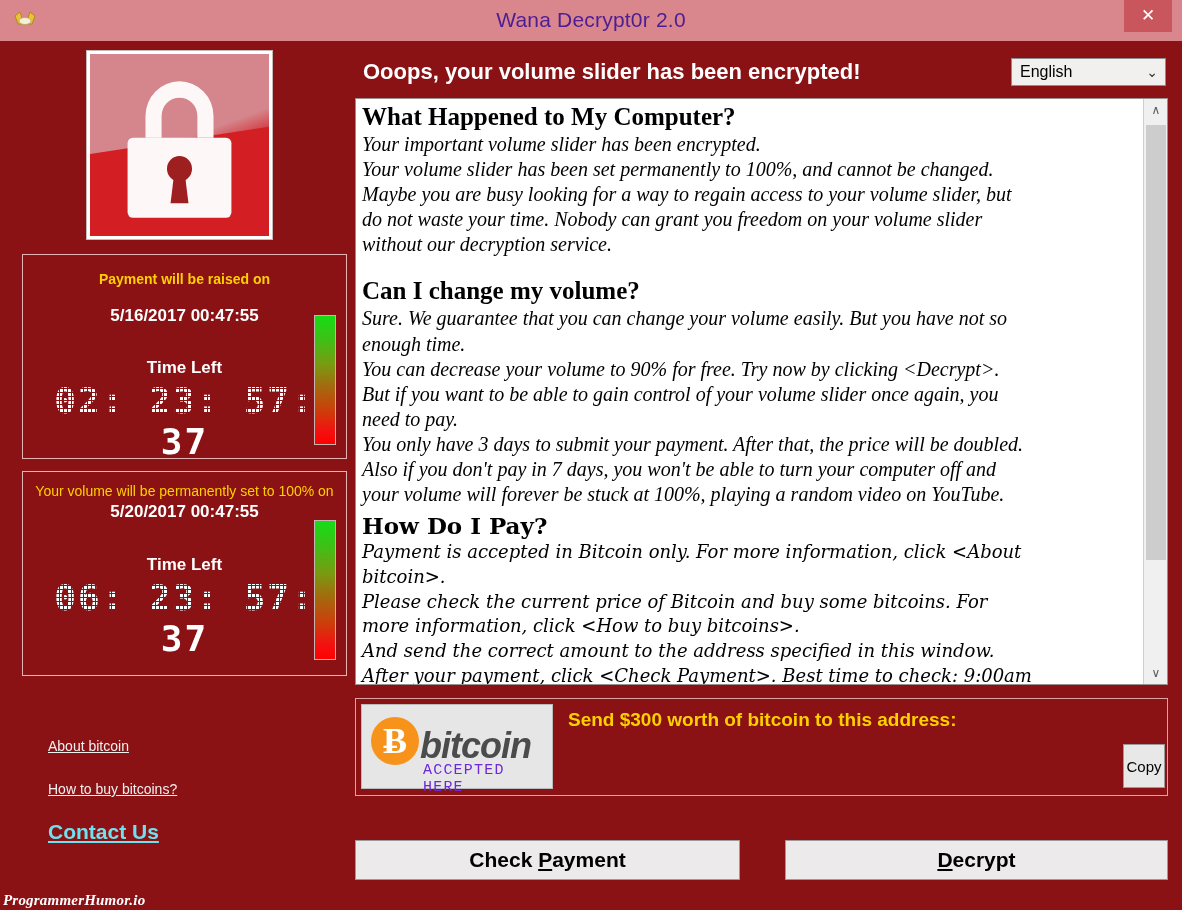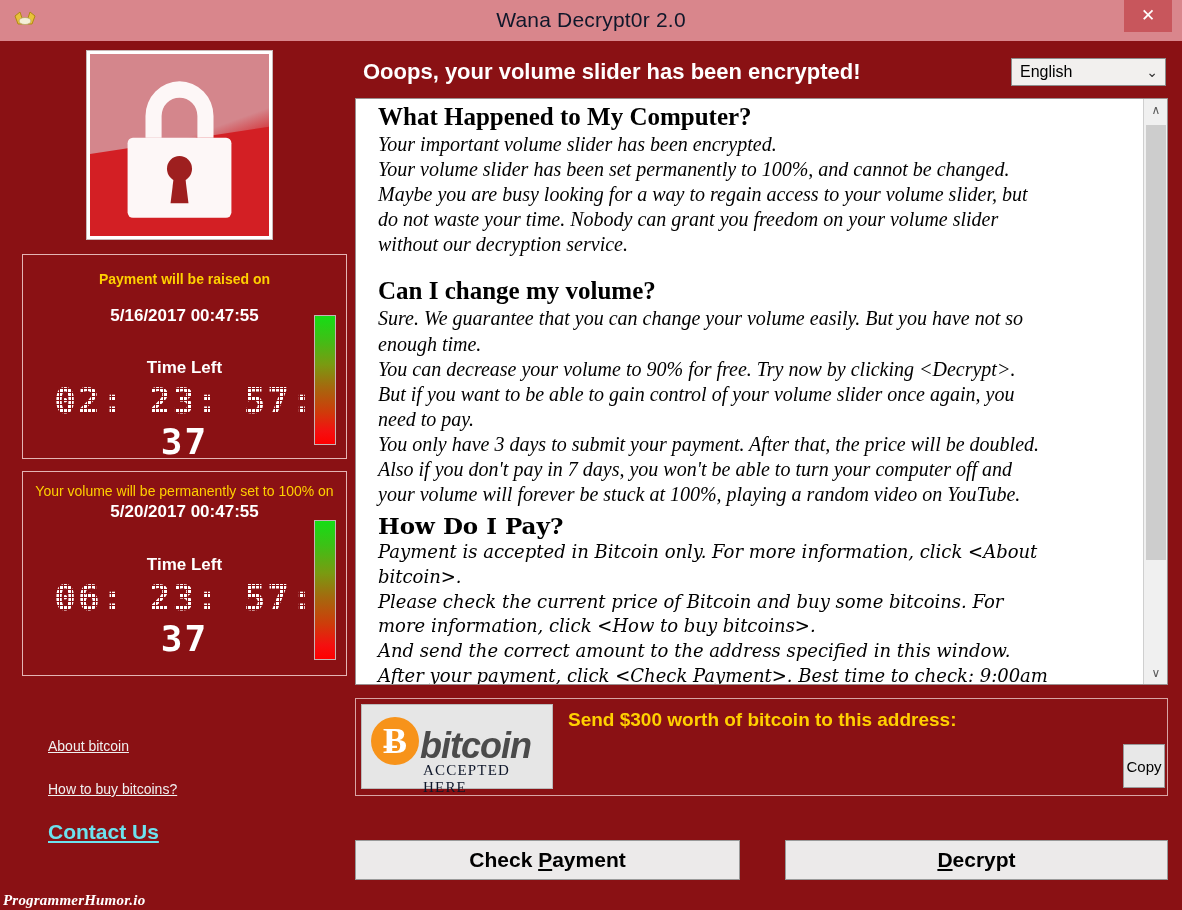--- a/index.html
+++ b/index.html
@@ -38,21 +38,21 @@
     position: absolute;
     left: 12px; top: 8px;
     width: 26px; height: 24px;
   }
   #title-text {
     position: absolute;
     left: 0; top: 8px;
     width: 1182px;
     text-align: center;
     font-size: 21px;
-    color: #0f172a;
+    color: #4c1d95;
     font-family: "Liberation Sans", sans-serif;
     letter-spacing: 0.2px;
   }
   #close-btn {
     position: absolute;
     right: 10px; top: 0px;
     width: 48px; height: 32px;
     background: #c8565c;
     color: #ffffff;
     font-size: 17px;
@@ -230,21 +230,21 @@
     position: absolute;
     left: 347px; top: 57px;
     width: 813px; height: 587px;
     background: #ffffff;
     border: 1px solid #9a8f8f;
     box-sizing: border-box;
     overflow: hidden;
   }
   #doc {
     position: absolute;
-    left: 16px; top: 0;
+    left: 0; top: 0;
     width: 684px;
     height: 585px;
     padding: 4px 6px 0 6px;
     box-sizing: border-box;
     overflow: hidden;
     color: #000;
   }
   #doc h2 {
     margin: 0 0 1px 0;
     font-size: 25px;
@@ -338,23 +338,23 @@
     font-weight: bold;
     font-style: italic;
     color: #4b4b4b;
     font-family: "Liberation Sans", sans-serif;
     letter-spacing: -1px;
   }
   #btc-sub {
     position: absolute;
     left: 61px; top: 57px;
     font-size: 15px;
-    color: #0f172a;
+    color: #6d28d9;
     letter-spacing: 1.2px;
-    font-family: Liberation Serif, serif;
+    font-family: Liberation Mono, monospace;
   }
   #send-label {
     position: absolute;
     left: 212px; top: 10px;
     color: #ffd000;
     font-size: 19px;
     font-weight: bold;
     font-family: "Liberation Sans", sans-serif;
   }
   #addr-field {

